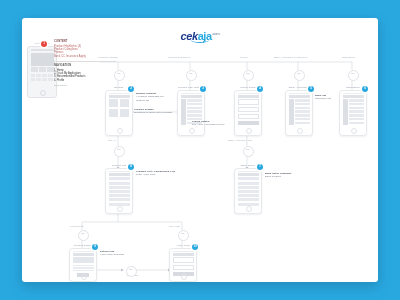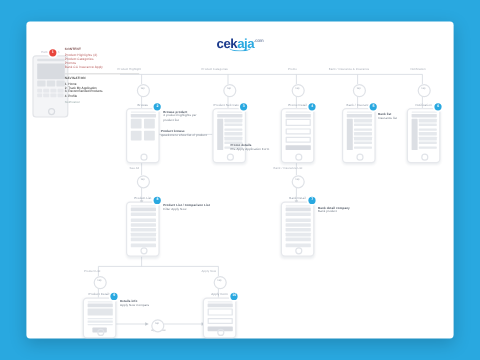--- a/index.html
+++ b/index.html
@@ -18,21 +18,21 @@
     box-shadow:0 4px 14px rgba(0,0,0,.18);
     overflow:hidden;
   }
 
   
   .logo{
     position:absolute;left:0;right:0;top:10px;text-align:center;
     font-size:11px;font-weight:bold;letter-spacing:-.4px;
     line-height:11px;
   }
-  .logo .cek{color:#1b3a8c;}
+  .logo .cek{color:#1b3a8c;font-style:italic;}
   .logo .aja{color:#29a8e0;}
   .logo .dot{color:#8e9bb5;font-size:4px;font-weight:bold;vertical-align:super;}
   .logo .swoosh{
     position:absolute;left:50%;margin-left:-9px;top:9px;
     width:18px;height:5px;
     border-bottom:1.6px solid #29a8e0;border-radius:0 0 50% 50%;
   }
 
   
   .legend{position:absolute;left:32px;top:22px;width:62px;}

